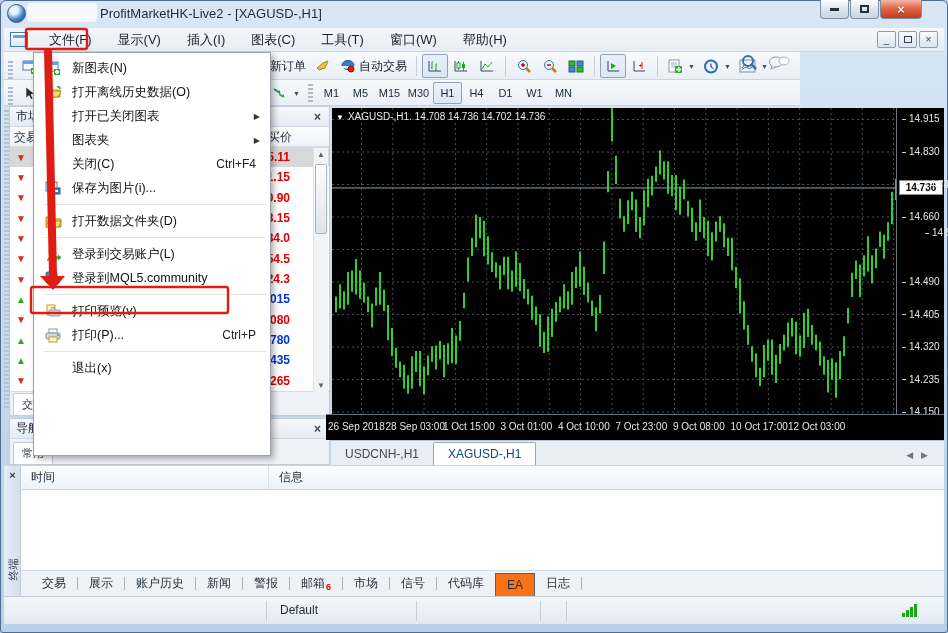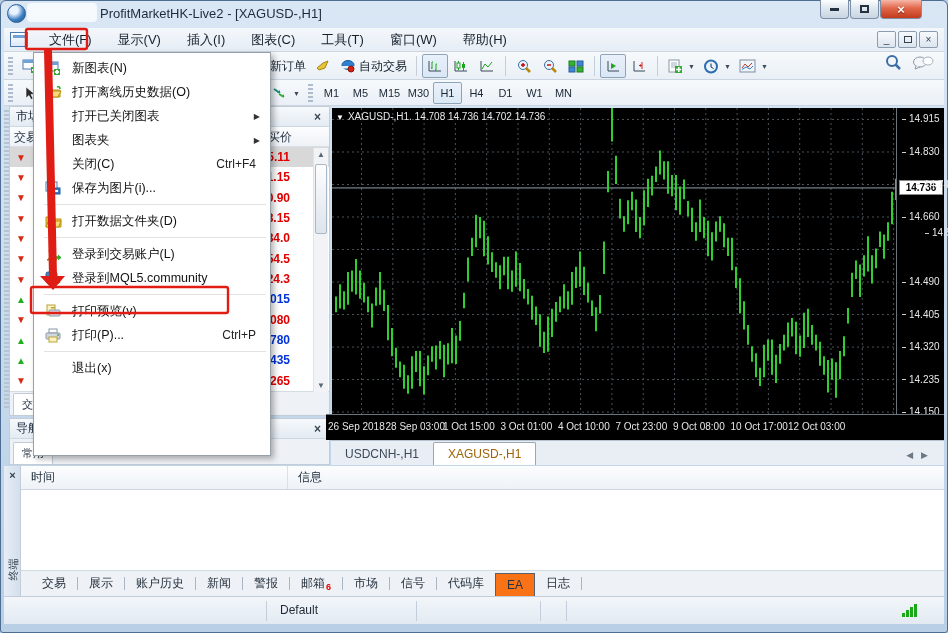--- a/index.html
+++ b/index.html
@@ -21,21 +21,21 @@
 .cap-rest-glyph{width:9px;height:8px;border:2px solid #243240;background:transparent}
 .cap-x{color:#fff;font-size:13px;font-weight:bold;text-shadow:0 1px 1px #7c1d08;line-height:1}
 
 .menubar{position:absolute;left:4px;top:28px;width:940px;height:24px;background:linear-gradient(#f4f7fb,#e6edf5);border-bottom:1px solid #cdd6e0;display:flex;align-items:center}
 .mdi-ico{width:18px;height:15px;margin:0 8px 0 6px;border:1px solid #4a7ab5;background:linear-gradient(#fff,#dce9f7);position:relative}
 .mdi-ico:after{content:"";position:absolute;left:2px;right:2px;top:2px;height:3px;background:#6fa3d8}
 .menu-item{padding:4px 13px;font-size:13px;color:#17212d;cursor:default}
 .mdi-btns{position:absolute;right:6px;top:3px;display:flex;gap:2px}
 .mdi-btn{width:19px;height:17px;border:1px solid #8b9cb0;background:linear-gradient(#f7fafc,#dbe4ee);display:flex;align-items:center;justify-content:center;font-size:10px;color:#33404e;border-radius:2px}
 
-.toolbar{position:absolute;left:4px;width:940px;background:linear-gradient(#f7fafc,#e9eff6);border-bottom:1px solid #ccd5df;display:flex;align-items:center}
+.toolbar{position:absolute;left:4px;width:796px;background:linear-gradient(#f7fafc,#e9eff6);border-bottom:1px solid #ccd5df;display:flex;align-items:flex-end}
 .tb1{top:52px;height:28px}
 .tb2{top:80px;height:26px}
 .grip{width:5px;height:18px;margin:0 4px;background:repeating-linear-gradient(to bottom,#aebdcd 0 2px,transparent 2px 4px)}
 .tbtn{height:24px;min-width:26px;display:flex;align-items:center;justify-content:center;gap:3px;padding:0 3px;border:1px solid transparent;border-radius:2px;font-size:12px;color:#15202c}
 .tbtn.pressed{border:1px solid #8fa3b8;background:linear-gradient(#e9f1fa,#d9e6f4)}
 .sep-v{width:1px;height:20px;background:#c4cfdb;margin:0 5px}
 .dd{font-size:7px;color:#3c4a59;margin-left:2px}
 .tf-btn{width:29px;height:22px;display:flex;align-items:center;justify-content:center;font-size:11px;color:#1b2836;border:1px solid transparent;border-radius:2px}
 .tf-btn.pressed{border:1px solid #8fa3b8;background:linear-gradient(#eaf2fb,#dbe8f5)}
 .tb-right{position:absolute;right:10px;top:2px;display:flex;gap:10px;align-items:center}
@@ -68,28 +68,28 @@
 .chart-title .tri{font-size:8px;margin-right:4px;color:#fff}
 .price-axis{position:absolute;left:896px;top:108px;width:48px;height:306px;background:#000;border-left:1px solid #6a757d;overflow:visible}
 .ptick{position:absolute;left:5px;font-size:10px;color:#e6e6e6;white-space:nowrap}
 .ptick:before{content:"";display:inline-block;width:4px;height:1px;background:#cfcfcf;vertical-align:middle;margin-right:3px}
 .price-tag{position:absolute;left:2px;width:44px;background:#fff;color:#000;font-size:10px;font-weight:bold;text-align:center;padding:1px 0;border:1px solid #888}
 .time-axis{position:absolute;left:326px;top:414px;width:618px;height:26px;background:#000;border-top:1px solid #6a757d}
 .ttick{position:absolute;top:6px;font-size:10px;color:#e6e6e6;white-space:nowrap}
 
 .chart-tabs{position:absolute;left:331px;top:440px;width:613px;height:25px;background:#e9eef4;border-top:1px solid #b7c2ce;display:flex;align-items:flex-end}
 .ctab{font-size:12px;color:#3c4a59;padding:4px 14px}
-.ctab.active{background:#fff;border:1px solid #9aa7b4;border-bottom:none;color:#a16207;border-radius:2px 2px 0 0}
+.ctab.active{background:#fff;border:1px solid #9aa7b4;border-bottom:none;color:#0c4a6e;border-radius:2px 2px 0 0}
 .ctab-arrows{position:absolute;right:8px;bottom:5px;font-size:9px;color:#6a7886;letter-spacing:8px}
 
 .term-strip{position:absolute;left:4px;top:466px;width:17px;height:130px;background:linear-gradient(90deg,#e6edf5,#d3dfec);border-right:1px solid #c2cdd9}
 .term-x{position:absolute;left:2px;top:3px;width:13px;height:13px;font-size:11px;font-weight:bold;color:#323f4d;text-align:center;line-height:13px}
 .term-side-label{position:absolute;left:-11px;bottom:28px;width:40px;font-size:11px;color:#38444f;transform:rotate(-90deg)}
 .term-head{position:absolute;left:21px;top:466px;width:923px;height:24px;background:linear-gradient(#fcfdfe,#eef2f7);border-bottom:1px solid #cdd6e0;display:flex;font-size:12px;color:#23303f;align-items:center}
-.term-col-time{width:267px;padding-left:10px;border-right:1px solid #d9e0e8;height:100%;display:flex;align-items:center}
+.term-col-time{width:248px;padding-left:10px;border-right:1px solid #d9e0e8;height:100%;display:flex;align-items:center}
 .term-col-msg{padding-left:10px}
 .term-body{position:absolute;left:21px;top:490px;width:923px;height:80px;background:#fff}
 .term-tabs{position:absolute;left:21px;top:570px;width:923px;height:26px;background:#eef1f5;border-top:1px solid #d2dae2;display:flex;align-items:center;padding-left:10px;font-size:12px;color:#26323f}
 .term-tab{padding:3px 11px;position:relative}
 .term-tab.active{background:#f97316;border:1px solid #55606c;border-bottom:none;height:24px;display:flex;align-items:center;margin-top:2px}
 .tab-div{width:1px;height:13px;background:#aab6c2}
 .badge{color:#e00000;font-size:9px;font-weight:bold;vertical-align:sub;margin-left:1px}
 
 .statusbar{position:absolute;left:4px;top:596px;width:940px;height:28px;background:linear-gradient(#f2f6fa,#e2eaf2);border-top:1px solid #c2cdd9;font-size:12px;color:#1e2a37}
 .sb-sep{position:absolute;top:4px;width:1px;height:20px;background:#c4cedb}

